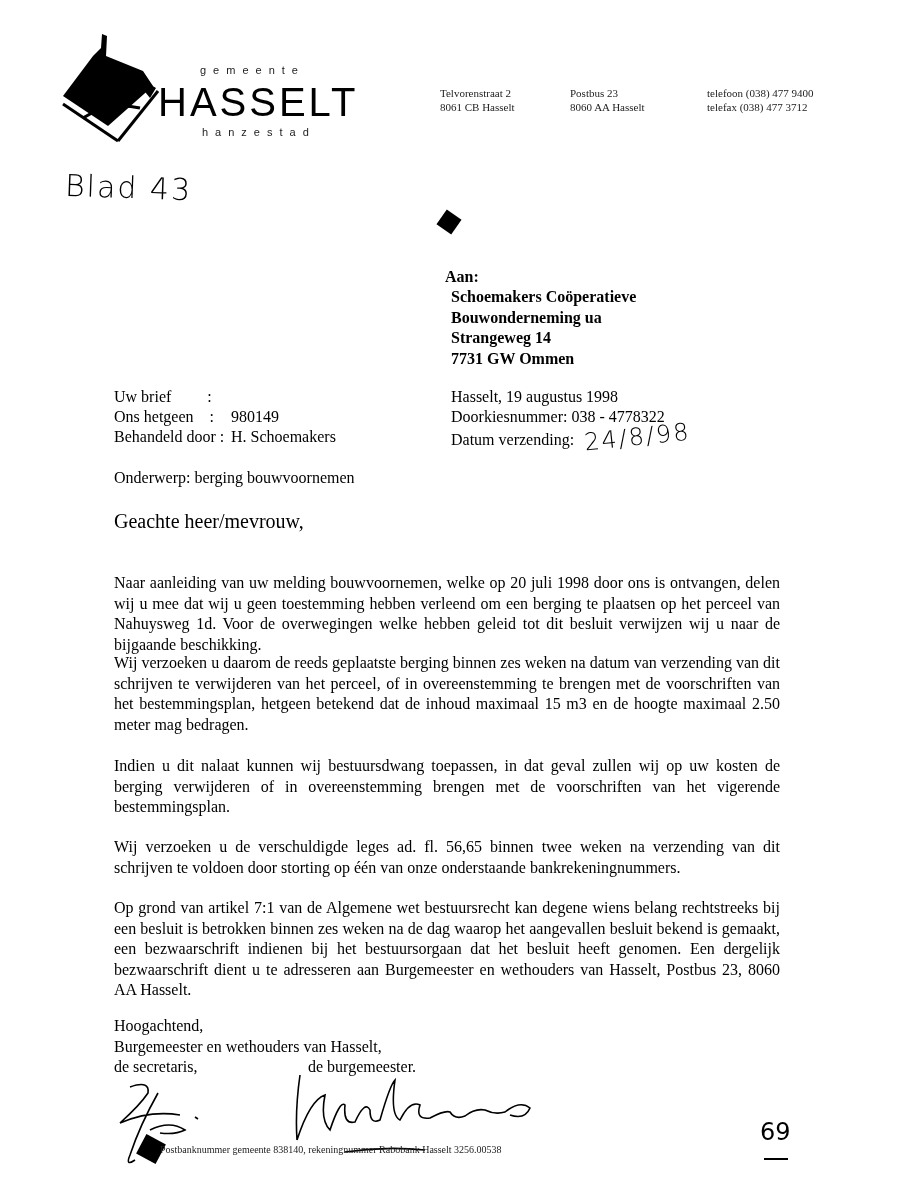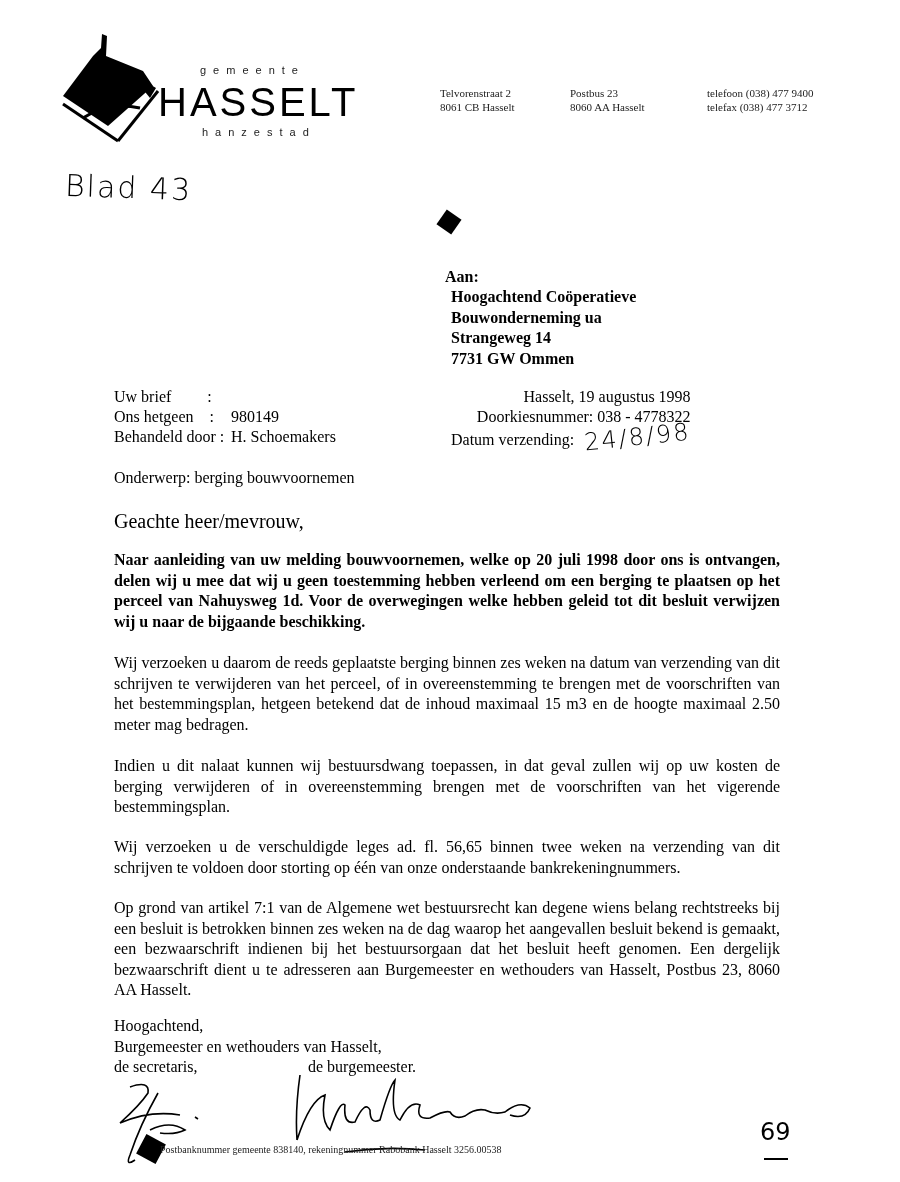--- a/index.html
+++ b/index.html
@@ -15,27 +15,27 @@
     .c2 { left: 570px; top: 86px; }
     .c3 { left: 707px; top: 86px; }
     .handwrite { font-family: "DejaVu Sans", sans-serif; font-size: 30px; font-weight: 200; transform: rotate(2deg); letter-spacing: 2px; }
     .blad { left: 65px; top: 170px; }
     .diamond { width: 18px; height: 18px; background: #000; transform: rotate(35deg); }
     .diamond-top { left: 440px; top: 213px; }
     .to-label { left: 445px; top: 268px; font-size: 16px; font-weight: bold; }
     .address { left: 451px; top: 287px; font-size: 16px; font-weight: bold; line-height: 20.5px; }
     .meta { font-size: 16px; line-height: 20px; }
     .meta-left { left: 114px; top: 387px; }
-    .meta-right { left: 451px; top: 387px; text-align: right; }
+    .meta-right { left: 451px; top: 387px; }
     .meta-left .row { display: flex; }
     .meta-left .lbl { width: 117px; white-space: pre; }
     .subject { left: 114px; top: 469px; font-size: 16px; }
     .salutation { left: 114px; top: 510px; font-size: 20px; }
     .para { left: 114px; width: 666px; font-size: 16px; line-height: 20.5px; text-align: justify; }
-    .p1 { top: 550px; font-weight: bold; }
+    .p1 { top: 573px; }
     .p2 { top: 653px; }
     .p3 { top: 756px; }
     .p4 { top: 837px; }
     .p5 { top: 898px; }
     .closing { left: 114px; top: 1016px; font-size: 16px; line-height: 20.5px; }
     .closing .sigrow { display: flex; gap: 24px; }
     .closing .sigrow span:first-child { width: 170px; }
     .footer { left: 160px; top: 1144px; font-size: 10px; color: #222; }
     .diamond-foot { left: 140px; top: 1138px; width: 22px; height: 22px; transform: rotate(28deg); }
     .pagenum { left: 760px; top: 1118px; font-family: "DejaVu Sans", sans-serif; font-size: 24px; }
@@ -68,21 +68,21 @@
   <div>telefoon (038) 477 9400</div>
   <div>telefax (038) 477 3712</div>
 </div>
 
 <div class="abs handwrite blad">Blad 43</div>
 
 <div class="abs diamond diamond-top"></div>
 
 <div class="abs to-label">Aan:</div>
 <div class="abs address">
-  <div>Hoogachtend Coöperatieve</div>
+  <div>Schoemakers Coöperatieve</div>
   <div>Bouwonderneming ua</div>
   <div>Strangeweg 14</div>
   <div>7731 GW Ommen</div>
 </div>
 
 <div class="abs meta meta-left">
   <div class="row">
     <span class="lbl">Uw brief         :</span>
     <span></span>
   </div>

